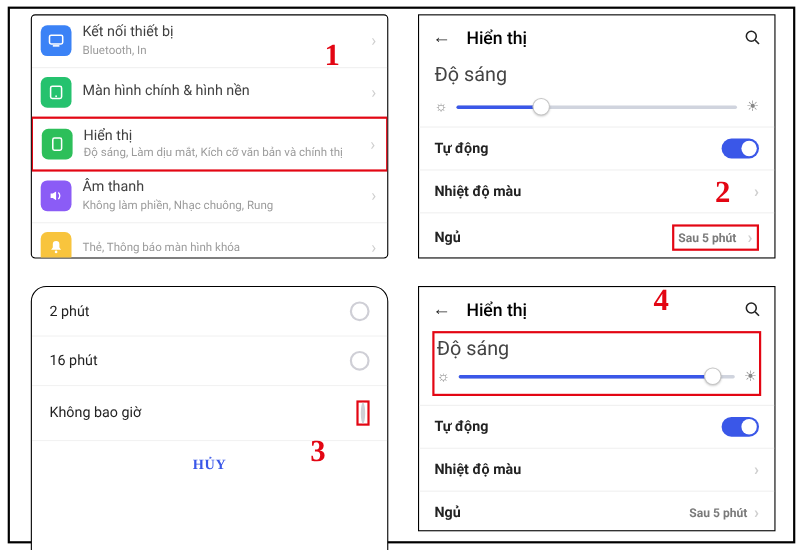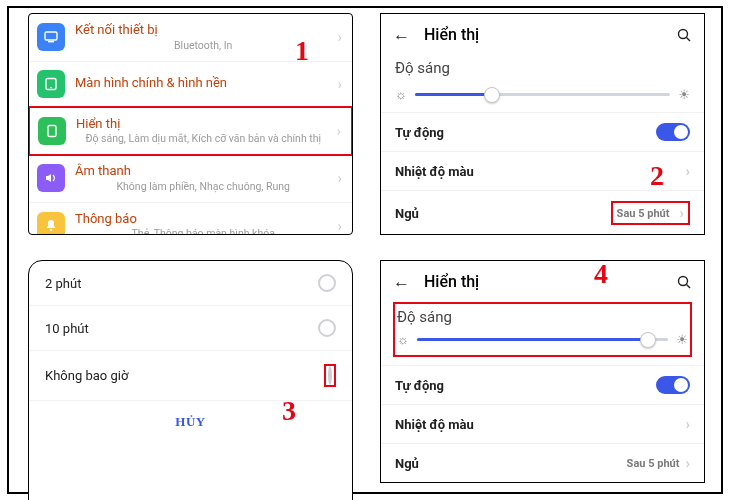--- a/index.html
+++ b/index.html
@@ -11,33 +11,33 @@
   .p1 { left: 28px; top: 13px; width: 325px; height: 222px; border-radius: 4px; }
   .s-row { display: flex; align-items: center; padding: 8px 10px 8px 8px; border-bottom: 1px solid #f0f0f0; position: relative; }
   .s-row.highlight { border: 2px solid #e30613; margin: -1px; }
   .s-icon { width: 28px; height: 28px; border-radius: 6px; display: flex; align-items: center; justify-content: center; color: #fff; font-size: 15px; flex-shrink: 0; margin-right: 10px; }
   .ic-green { background: #25c26e; }
   .ic-green2 { background: #2dbf5a; }
   .ic-purple { background: #8b5cf6; }
   .ic-yellow { background: #f8c43d; }
   .ic-blue { background: #3b82f6; }
   .s-txt { flex: 1; min-width: 0; }
-  .s-title { font-size: 13px; color: #c2410c; line-height: 1.3; }
-  .s-sub { font-size: 10.5px; color: #9b9b9b; line-height: 1.3; white-space: nowrap; overflow: hidden; text-overflow: ellipsis; text-align: center; }
+  .s-title { font-size: 13px; color: #404040; line-height: 1.3; }
+  .s-sub { font-size: 10.5px; color: #9b9b9b; line-height: 1.3; white-space: nowrap; overflow: hidden; text-overflow: ellipsis; }
   .chev { color: #cfcfcf; font-size: 15px; margin-left: 6px; }
 
   
   .p2 { left: 380px; top: 13px; width: 325px; height: 222px; }
   .p4 { left: 380px; top: 260px; width: 325px; height: 223px; }
   .d-hdr { display: flex; align-items: center; padding: 10px 12px 8px; }
   .d-back { font-size: 17px; color: #222; margin-right: 14px; }
   .d-title { font-size: 16px; font-weight: 500; color: #000; flex: 1; }
   .d-search { font-size: 15px; color: #444; }
   .d-section { padding: 0 14px; }
-  .d-label { font-size: 15px; color: #444; margin: 6px 0 4px; }
+  .d-label { font-size: 18px; color: #444; margin: 6px 0 4px; }
   .d-slider-row { display: flex; align-items: center; gap: 8px; padding: 6px 0 10px; }
   .d-bright-ico { color: #888; font-size: 13px; }
   .d-slider { flex: 1; height: 3px; background: #d0d4de; position: relative; border-radius: 2px; }
   .d-slider::before { content: ''; position: absolute; left: 0; top: 0; bottom: 0; background: #3a57e8; border-radius: 2px; width: var(--sv, 30%); }
   .d-slider::after { content: ''; position: absolute; left: var(--sv, 30%); top: 50%; transform: translate(-50%, -50%); width: 14px; height: 14px; border-radius: 50%; background: #fff; border: 1px solid #c6c6c6; box-shadow: 0 1px 2px rgba(0,0,0,0.2); }
   .d-row { display: flex; align-items: center; padding: 10px 14px; border-top: 1px solid #f0f0f0; font-size: 13px; color: #222; font-weight: bold; }
   .d-row .spacer { flex: 1; }
   .toggle { width: 34px; height: 18px; background: #3a57e8; border-radius: 10px; position: relative; }
   .toggle::after { content:''; position: absolute; right: 2px; top: 2px; width: 14px; height: 14px; border-radius:50%; background:#fff; }
   .d-val { font-size: 11px; color: #7a7a7a; }
@@ -117,21 +117,20 @@
     <div class="chev">›</div>
   </div>
   <div class="s-row">
     <div class="s-icon ic-yellow">
         <svg width="16" height="16" viewBox="0 0 16 16">
           <path d="M8 2a3 3 0 00-3 3v3l-1.5 2h9L11 8V5a3 3 0 00-3-3z" fill="#fff"></path>
           <circle cx="8" cy="12" r="1.2" fill="#fff"></circle>
         </svg>
       </div>
     <div class="s-txt">
-      <div class="s-title">Thông báo</div>
       <div class="s-sub">Thẻ, Thông báo màn hình khóa</div>
     </div>
     <div class="chev">›</div>
   </div>
 </div>
 
 <div class="panel p2">
   <div class="d-hdr">
     <span class="d-back">←</span>
     <span class="d-title">Hiển thị</span>
@@ -170,21 +169,21 @@
   </div>
 </div>
 
 <div class="panel p3">
   <div class="opt-row">
     <span>2 phút</span>
     <span class="spacer"></span>
     <span class="radio"></span>
   </div>
   <div class="opt-row">
-    <span>10 phút</span>
+    <span>16 phút</span>
     <span class="spacer"></span>
     <span class="radio"></span>
   </div>
   <div class="opt-row">
     <span>Không bao giờ</span>
     <span class="spacer"></span>
     <span class="hi-box" style="padding:2px;">
       <span class="radio"></span>
     </span>
   </div>

